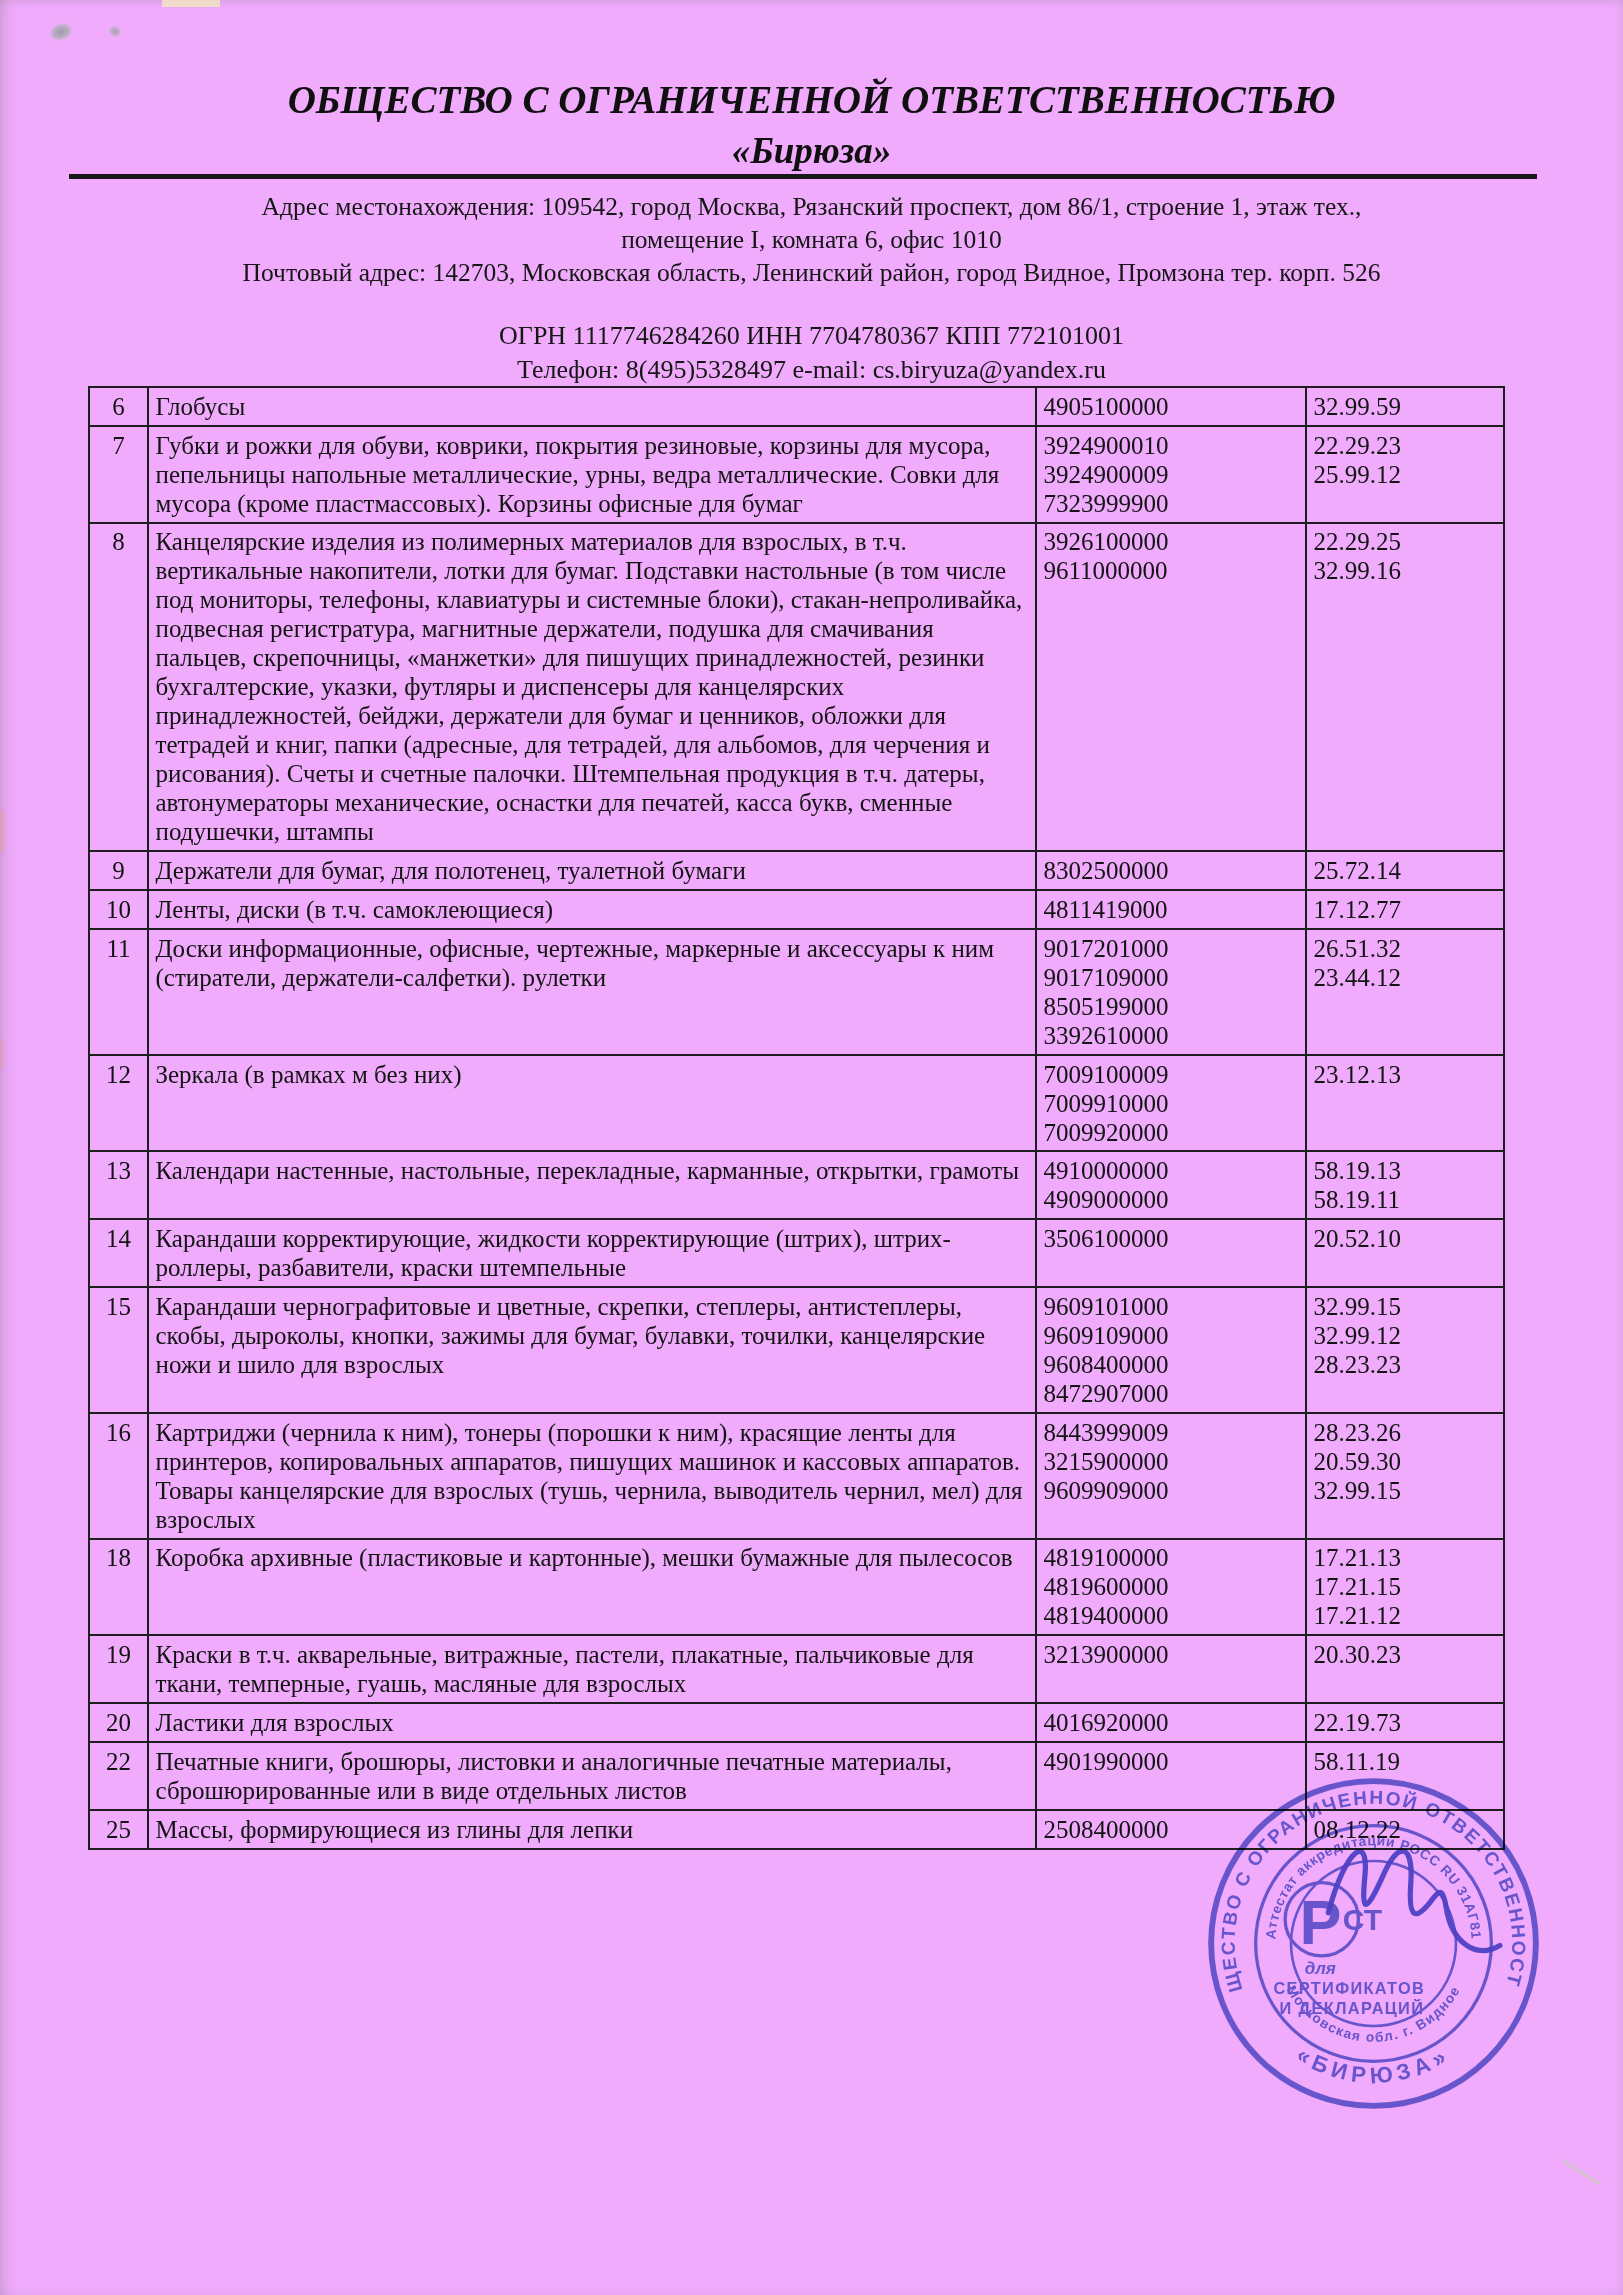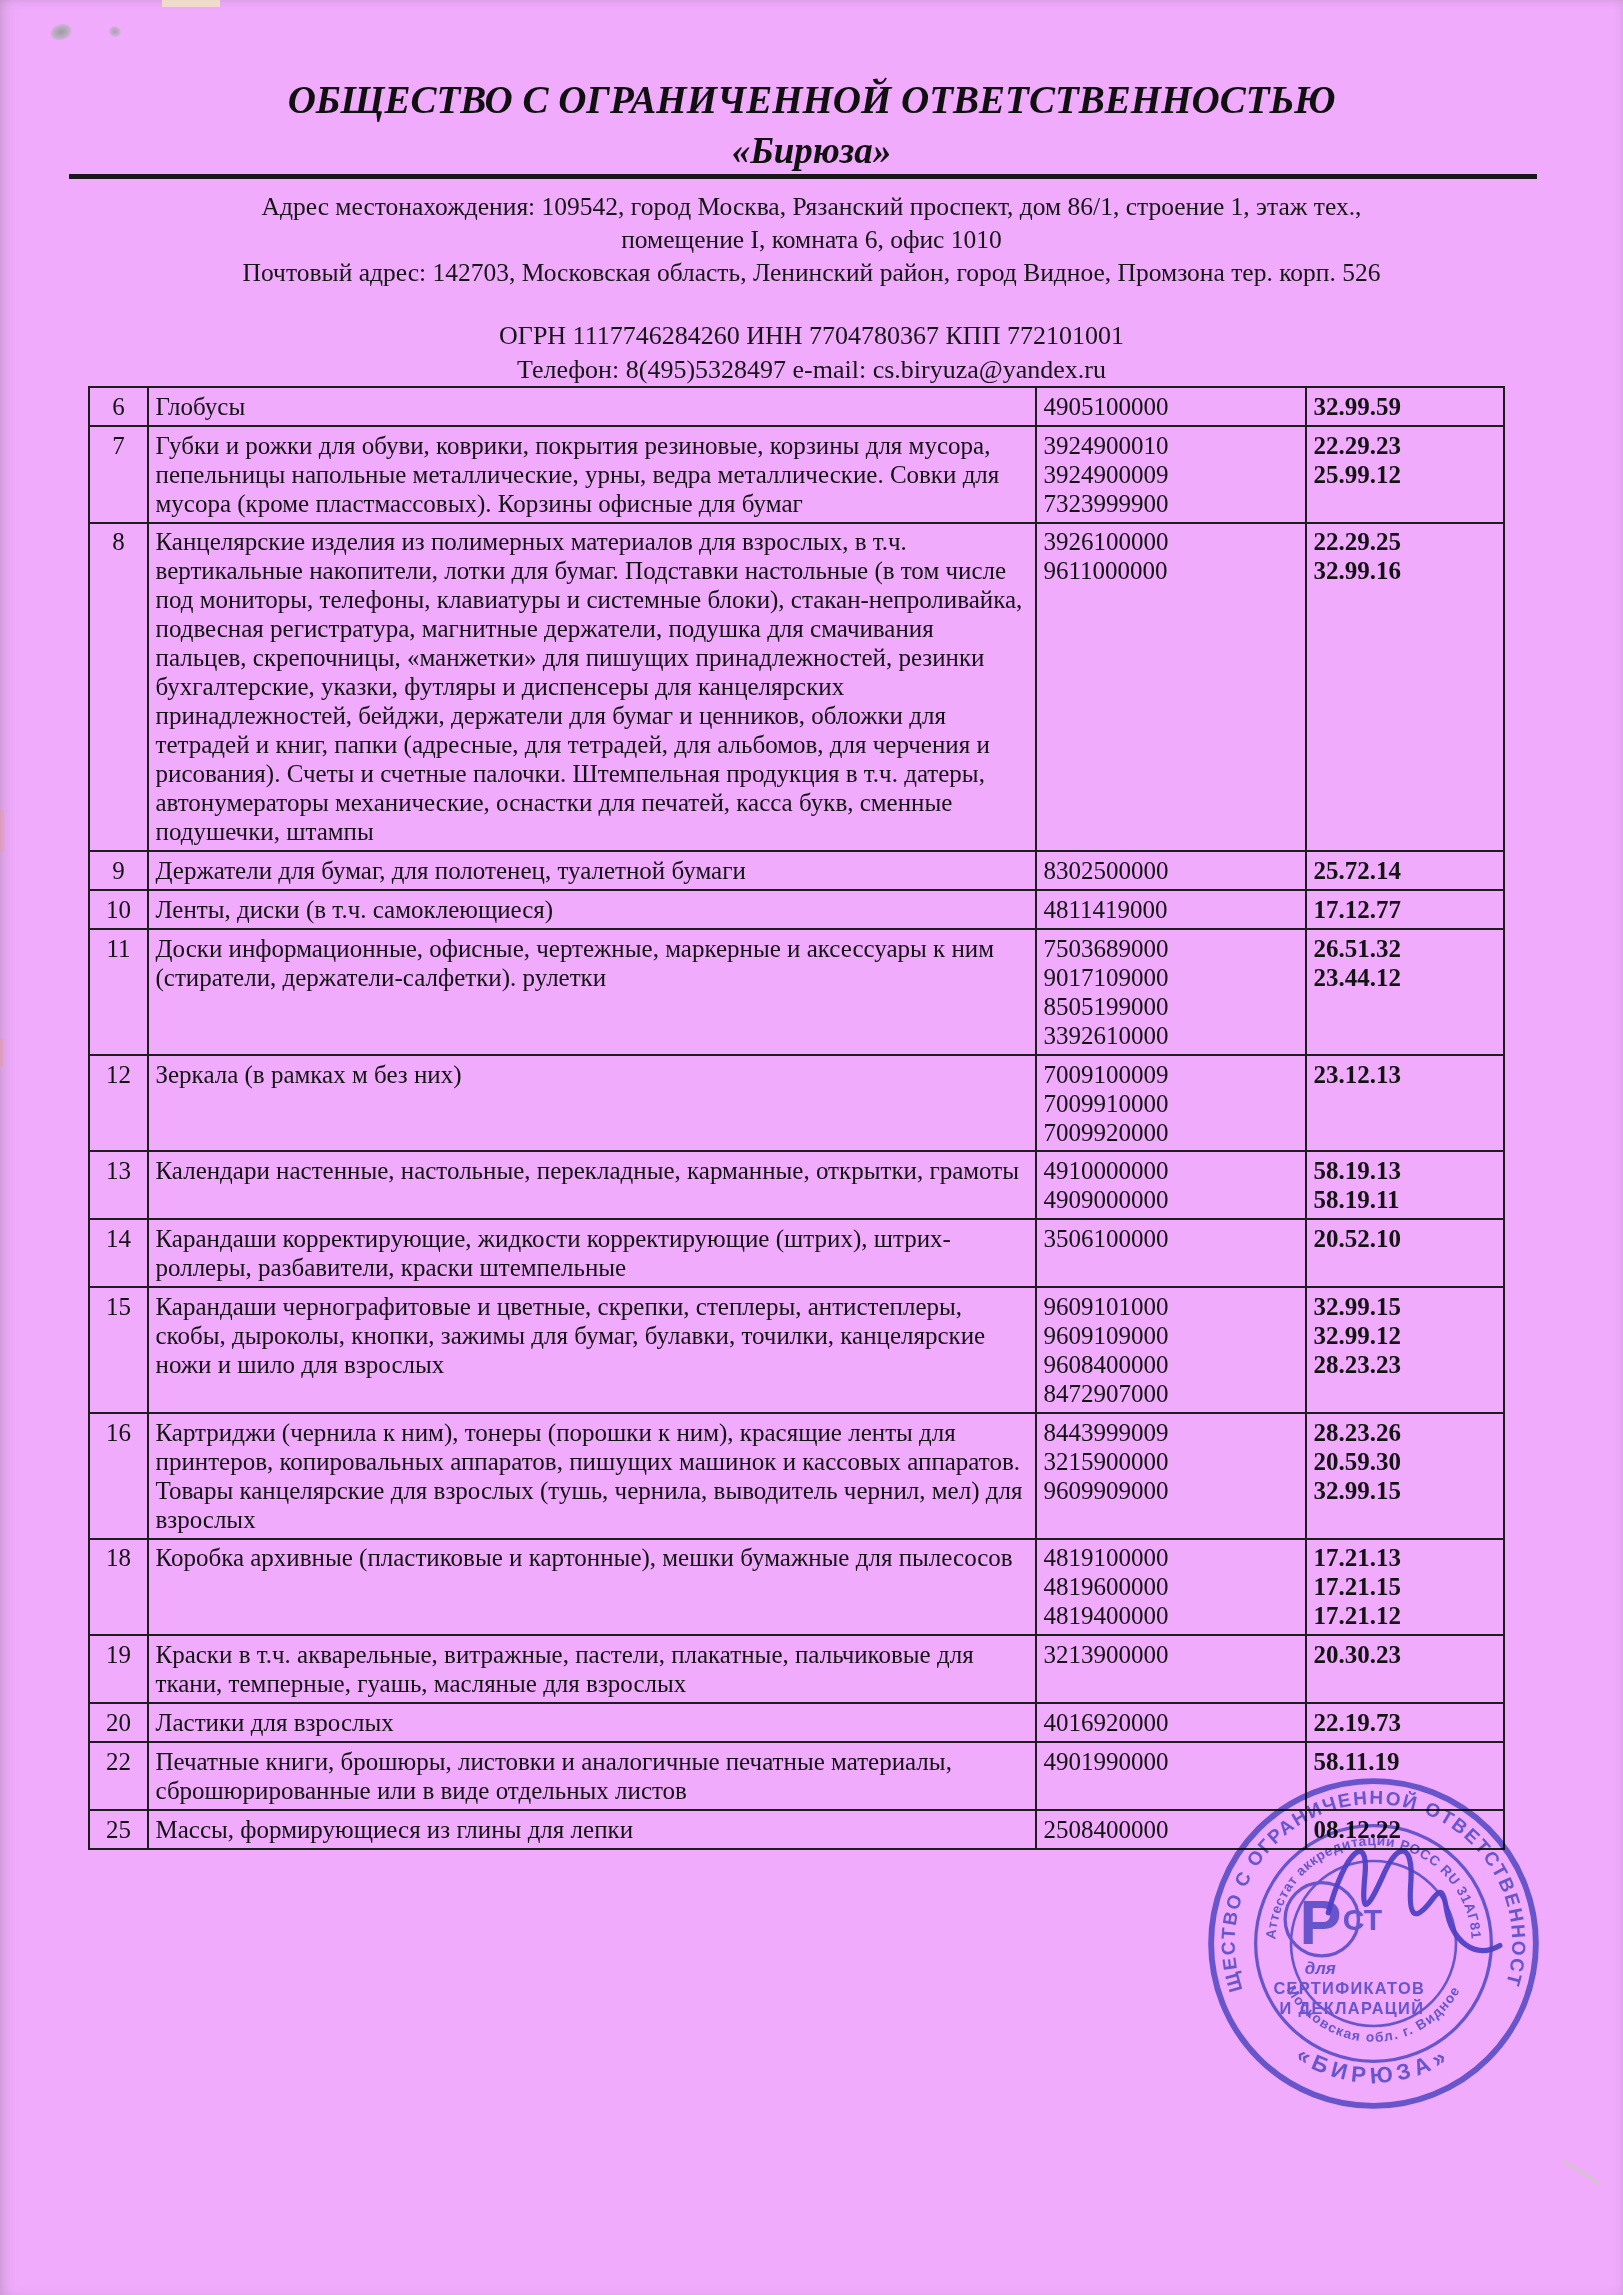--- a/index.html
+++ b/index.html
@@ -34,21 +34,21 @@
     font-size:25px;line-height:29px;color:#131313;
   }
   table.goods td{
     border:2px solid #1d1d1d;
     vertical-align:top;
     padding:3.9px 6.5px;
   }
   td.c-num{text-align:center;padding-left:0;padding-right:0;}
   td.c-desc{padding-left:11.8px;padding-right:17px;}
   td.c-codes{padding-left:13px;}
-  td.c-okpd{padding-left:22px;font-weight:bold;}
+  td.c-okpd{padding-left:22px;}
   .code-line{white-space:nowrap;}
   .stamp-wrap{
     position:absolute;left:1200px;top:1770px;width:347px;height:347px;
     mix-blend-mode:multiply;opacity:.88;pointer-events:none;
   }
   .stamp-wrap svg{display:block;width:100%;height:100%;}
   .st-ring-text{font-family:"Liberation Sans","DejaVu Sans",sans-serif;font-weight:bold;}
   
   .smudge{position:absolute;border-radius:50%;background:radial-gradient(ellipse at center,#8a8f90 0%,#aeb3b3 55%,transparent 75%);opacity:.75;}
   .smudge-a{left:50px;top:23.6px;width:22px;height:15.7px;transform:rotate(-18deg);}
@@ -145,21 +145,21 @@
             <div class="code-line">4811419000</div>
           </td>
           <td class="c-okpd">
             <div class="code-line">17.12.77</div>
           </td>
         </tr>
         <tr>
           <td class="c-num">11</td>
           <td class="c-desc">Доски информационные, офисные, чертежные, маркерные и аксессуары к ним (стиратели, держатели-салфетки). рулетки</td>
           <td class="c-codes">
-            <div class="code-line">7503689000</div>
+            <div class="code-line">9017201000</div>
             <div class="code-line">9017109000</div>
             <div class="code-line">8505199000</div>
             <div class="code-line">3392610000</div>
           </td>
           <td class="c-okpd">
             <div class="code-line">26.51.32</div>
             <div class="code-line">23.44.12</div>
           </td>
         </tr>
         <tr>

